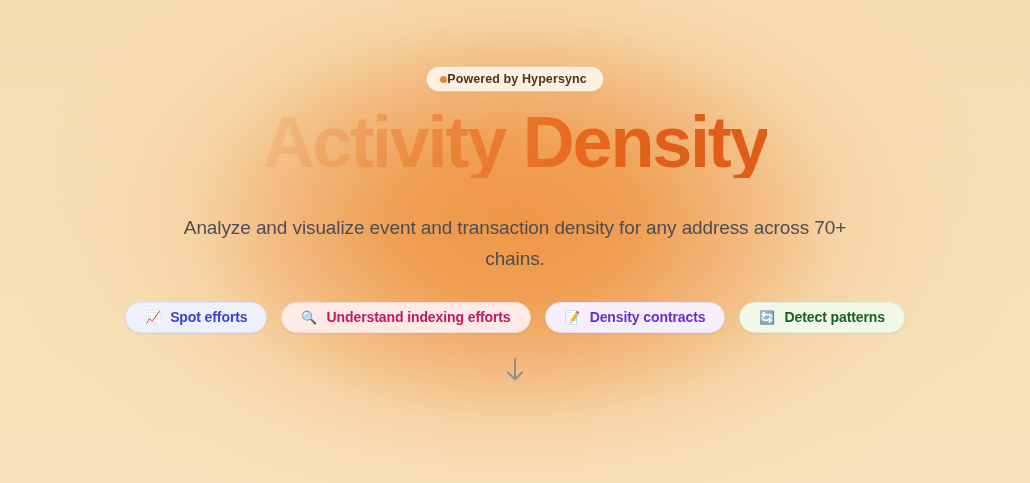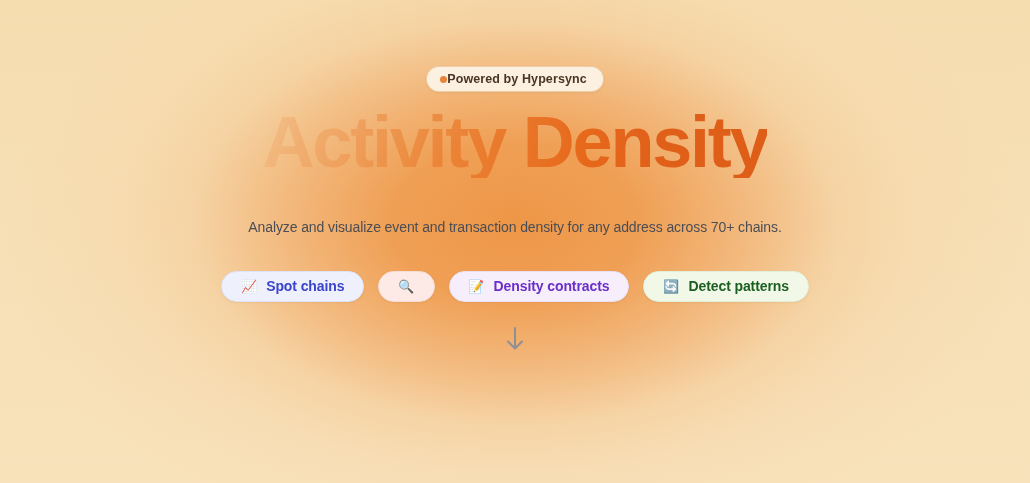--- a/index.html
+++ b/index.html
@@ -102,21 +102,21 @@
     color: transparent;
     text-decoration: underline;
     -webkit-text-fill-color: transparent;
   }
 
   
   .subtitle {
     margin-top: 34px;
     width: 700px;
     text-align: center;
-    font-size: 14px;
+    font-size: 19px;
     line-height: 31px;
     color: #4b4d55;
     letter-spacing: -0.1px;
   }
 
   
   .pills {
     margin-top: 28px;
     display: flex;
     align-items: center;
@@ -168,25 +168,26 @@
     <h1 class="headline">
       <span class="headline-line accent">Activity Density</span>
     </h1>
 
     <p class="subtitle">Analyze and visualize event and transaction density for any address across 70+ chains.</p>
 
     <div class="pills">
 
       <span class="pill" style="color:#3b44cc;background:#eef0fb;border:1px solid #dfe3f7;">
         <span class="pill-icon">📈</span>
-        <span>Spot chains</span>
+        <span>Spot efforts</span>
       </span>
 
       <span class="pill" style="color:#c2185b;background:#fdeae6;border:1px solid #f8dcd6;">
         <span class="pill-icon">🔍</span>
+        <span>Understand indexing efforts</span>
       </span>
 
       <span class="pill" style="color:#6b2fc9;background:#f6eefa;border:1px solid #ebe0f4;">
         <span class="pill-icon">📝</span>
         <span>Density contracts</span>
       </span>
 
       <span class="pill" style="color:#1b5e20;background:#f1f8e8;border:1px solid #e3efd8;">
         <span class="pill-icon">🔄</span>
         <span>Detect patterns</span>

